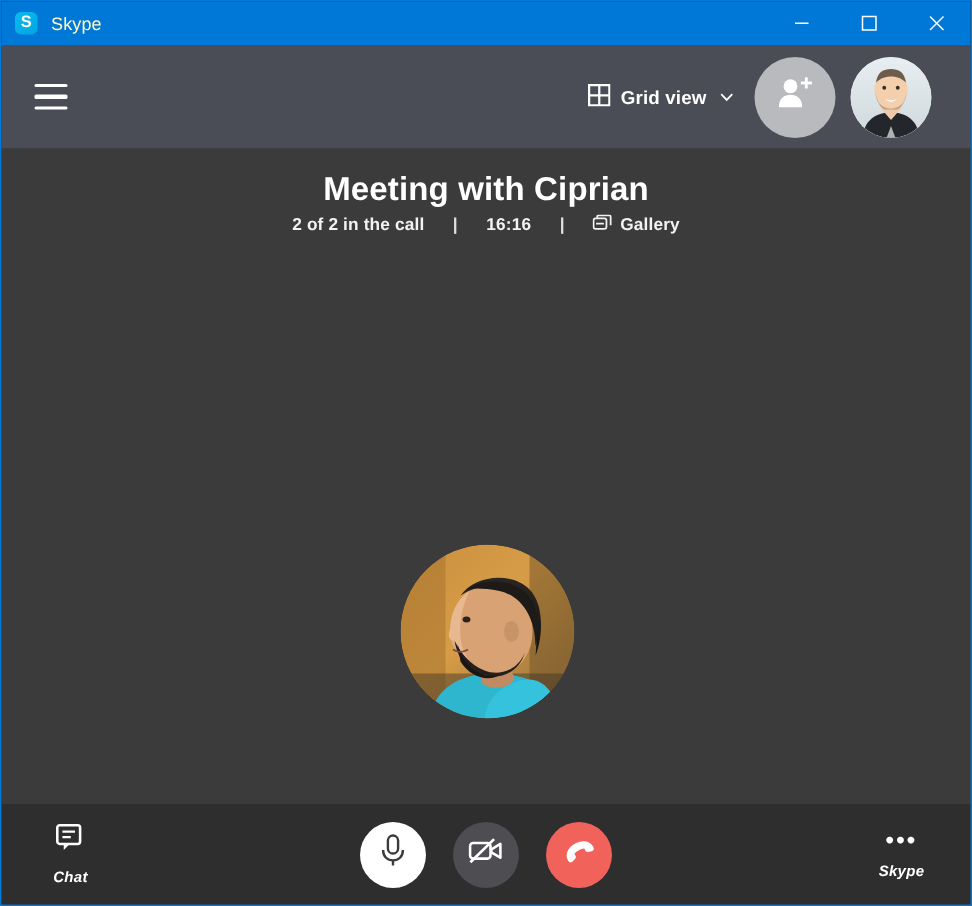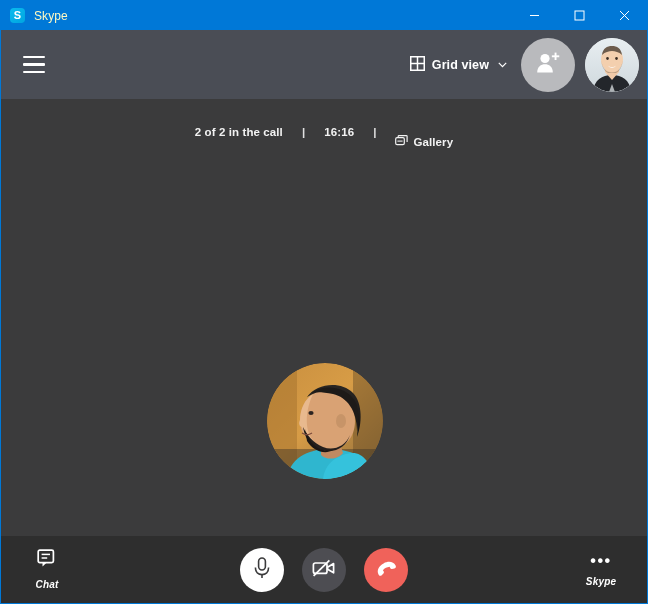--- a/index.html
+++ b/index.html
@@ -71,21 +71,21 @@
   }
   .win-btn svg { display: block; }
 
   
   .toolbar {
     position: relative;
     height: 69px;
     background: #4a4d55;
     display: flex;
     align-items: center;
-    padding: 0 8px 0 14px;
+    padding: 0 26px 0 14px;
     box-sizing: border-box;
   }
   .hamburger {
     width: 38px;
     height: 38px;
     display: flex;
     flex-direction: column;
     justify-content: center;
     align-items: center;
     gap: 5px;
@@ -172,21 +172,20 @@
     justify-content: center;
     gap: 19px;
     letter-spacing: .1px;
   }
   .sub-sep { opacity: .9; }
   .gallery-chunk {
     display: inline-flex;
     align-items: center;
     gap: 5px;
     cursor: pointer;
-    margin-top: 20px;
   }
 
   .participant-photo {
     position: absolute;
     left: 266px;
     top: 264px;
     width: 116px;
     height: 116px;
     border-radius: 50%;
     overflow: hidden;
@@ -342,20 +341,21 @@
             <path d="M27 46 L24 54 L30 54 Z" fill="#e8eef1" opacity="0.7"></path>
           </g>
         </svg>
       </div>
     </div>
   </div>
 
   <div class="stage">
 
     <div class="call-header">
+      <div class="meeting-title">Meeting with Ciprian</div>
       <div class="meeting-sub">
         <span>2 of 2 in the call</span>
         <span class="sub-sep">|</span>
         <span>16:16</span>
         <span class="sub-sep">|</span>
         <span class="gallery-chunk">
           <span>
             <svg width="13" height="12" viewBox="0 0 13 12">
               <rect x="0.7" y="2.6" width="8.6" height="7" rx="1.4" fill="none" stroke="#f2f2f2" stroke-width="1.2"></rect>
               <path d="M3.2 2.4 L3.2 1.2 C3.2 0.8 3.5 0.6 3.9 0.6 L11.3 0.6 C11.8 0.6 12.1 0.9 12.1 1.3 L12.1 7.1" fill="none" stroke="#f2f2f2" stroke-width="1.2"></path>

